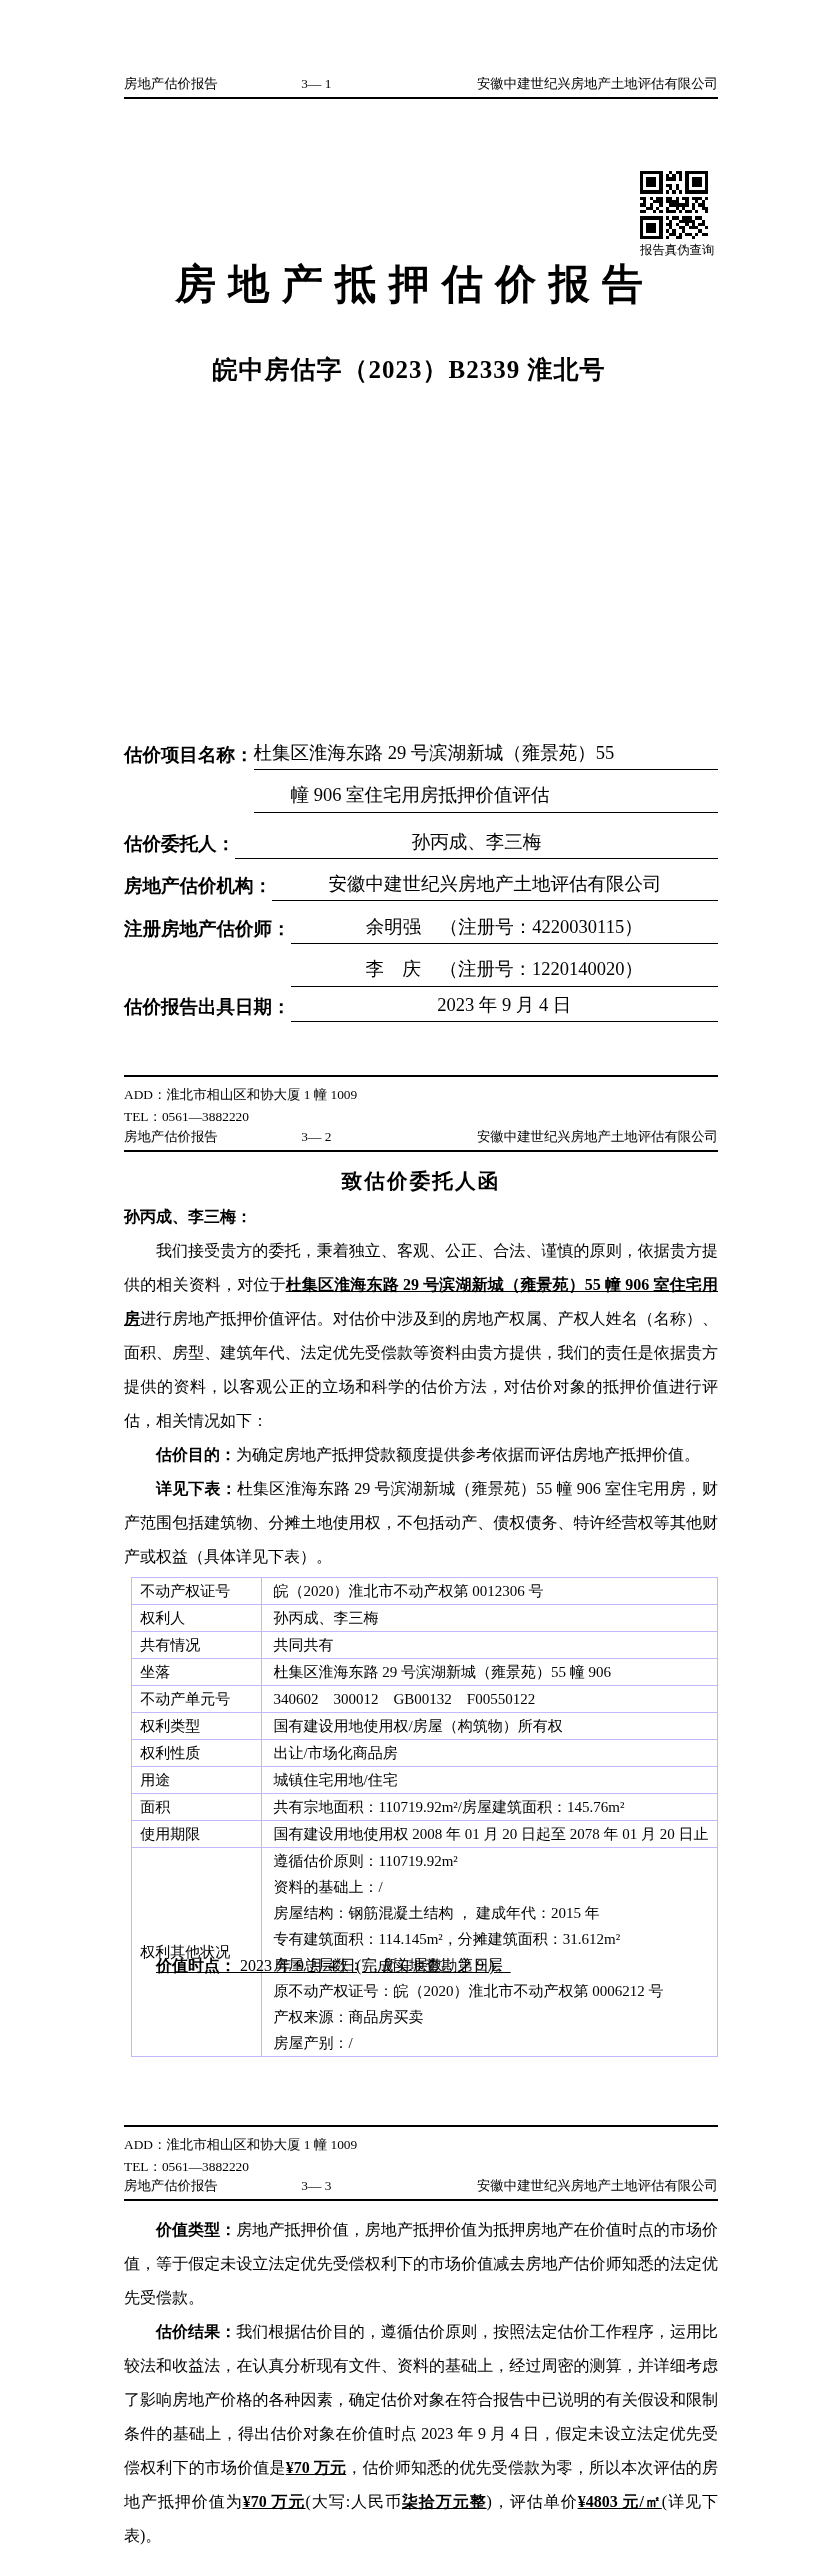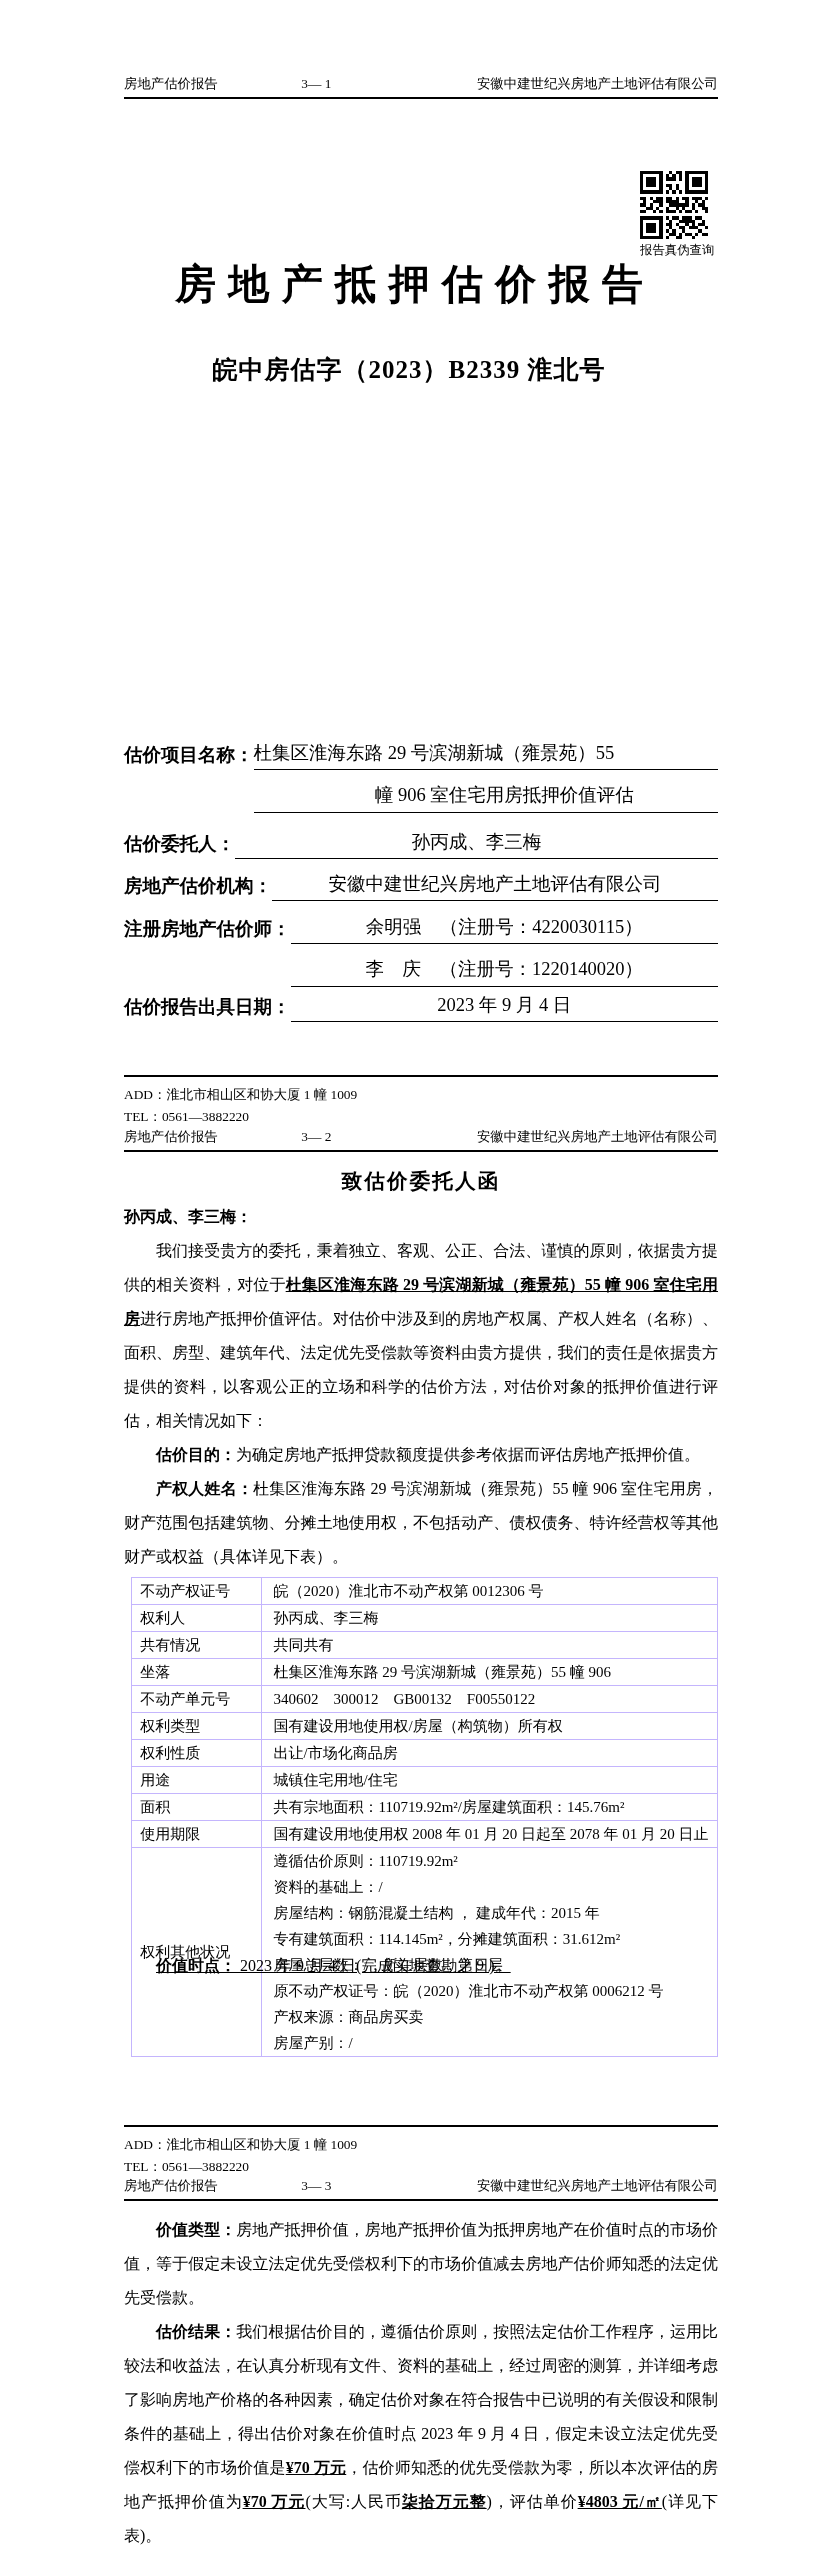--- a/index.html
+++ b/index.html
@@ -42,21 +42,21 @@
   }
   .cover-rows{position:absolute;top:741px;left:124px;width:594px;font-size:18.5px;}
   .c-row{position:absolute;left:0;width:100%;display:grid;grid-template-columns:max-content 1fr;align-items:start;}
   .c-label{font-weight:bold;line-height:28px;white-space:nowrap;}
   .c-val{
     border-bottom:1.5px solid #000;
     line-height:25px;padding-bottom:3.1px;
     text-align:center;white-space:nowrap;
   }
   .c-val.left{text-align:left;}
-  .c-val.indent2{text-align:center;padding-left:37px;}
+  .c-val.indent2{text-align:left;padding-left:37px;}
   .c-gap{margin-top:13.4px;}
   
   .body-block{
     position:absolute;left:124px;width:594px;
     font-size:16px;line-height:34px;text-align:justify;
   }
   .body-block p{margin:0;text-indent:32px;}
   .body-block p.noindent{text-indent:0;}
   .seg-bu{font-weight:bold;text-decoration:underline;}
   .letter-title{
@@ -230,21 +230,21 @@
     <span class="hdr-mid">3—  2</span>
     <span>安徽中建世纪兴房地产土地评估有限公司</span>
   </div>
 
   <div class="letter-title">致估价委托人函</div>
 
   <div class="body-block" style="top:1200px;">
     <p class="noindent"><b>孙丙成、李三梅：</b></p>
     <p><span>我们接受贵方的委托，秉着独立、客观、公正、合法、谨慎的原则，依据贵方提供的相关资料，对位于</span><span class="seg-bu">杜集区淮海东路 29 号滨湖新城（雍景苑）55 幢 906 室住宅用房</span><span>进行房地产抵押价值评估。对估价中涉及到的房地产权属、产权人姓名（名称）、面积、房型、建筑年代、法定优先受偿款等资料由贵方提供，我们的责任是依据贵方提供的资料，以客观公正的立场和科学的估价方法，对估价对象的抵押价值进行评估，相关情况如下：</span></p>
     <p><b>估价目的：</b><span>为确定房地产抵押贷款额度提供参考依据而评估房地产抵押价值。</span></p>
-    <p><b>产权人姓名：</b><span>杜集区淮海东路 29 号滨湖新城（雍景苑）55 幢 906 室住宅用房，财产范围包括建筑物、分摊土地使用权，不包括动产、债权债务、特许经营权等其他财产或权益（具体详见下表）。</span></p>
+    <p><b>详见下表：</b><span>杜集区淮海东路 29 号滨湖新城（雍景苑）55 幢 906 室住宅用房，财产范围包括建筑物、分摊土地使用权，不包括动产、债权债务、特许经营权等其他财产或权益（具体详见下表）。</span></p>
   </div>
 
   <table class="prop">
     <tbody>
         <tr>
           <td class="pl">不动产权证号</td>
           <td class="pv">皖（2020）淮北市不动产权第 0012306 号</td>
         </tr>
     <tr>
           <td class="pl">权利人</td>

